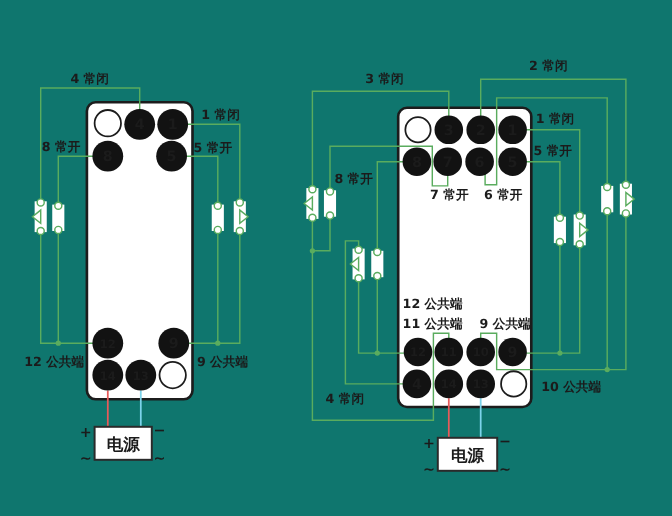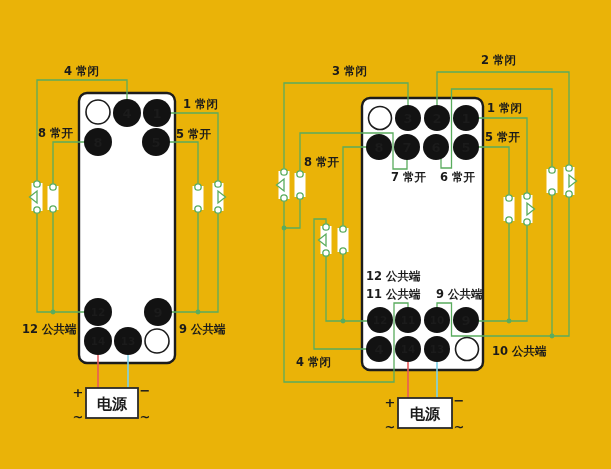--- a/index.html
+++ b/index.html
@@ -1,16 +1,16 @@
 <!DOCTYPE html>
 <html><head>
 <meta charset="utf-8">
 <style>
   html,body{margin:0;padding:0;background:#f6f6f6;}
-  .stage{position:relative;width:611px;height:469px;background:#eab308;overflow:hidden;
+  .stage{position:relative;width:611px;height:469px;background:#0f766e;overflow:hidden;
          font-family:"DejaVu Sans",sans-serif;}
   svg{display:block}
   svg text{font-family:"DejaVu Sans",sans-serif;font-weight:bold;fill:#1b1b1b;}
   .wire-label{font-size:11.5px;}
   .pin-num{font-size:13px;text-anchor:middle;}
   .pin-num2{font-size:10.5px;text-anchor:middle;}
   .sign{font-size:13px;text-anchor:middle;}
   .power-label{font-size:15px;text-anchor:middle;}
   .socket-box{fill:#ffffff;stroke:#1c1c1c;stroke-width:2.4;}
   .power-box{fill:#ffffff;stroke:#2a2a2a;stroke-width:1.8;}

